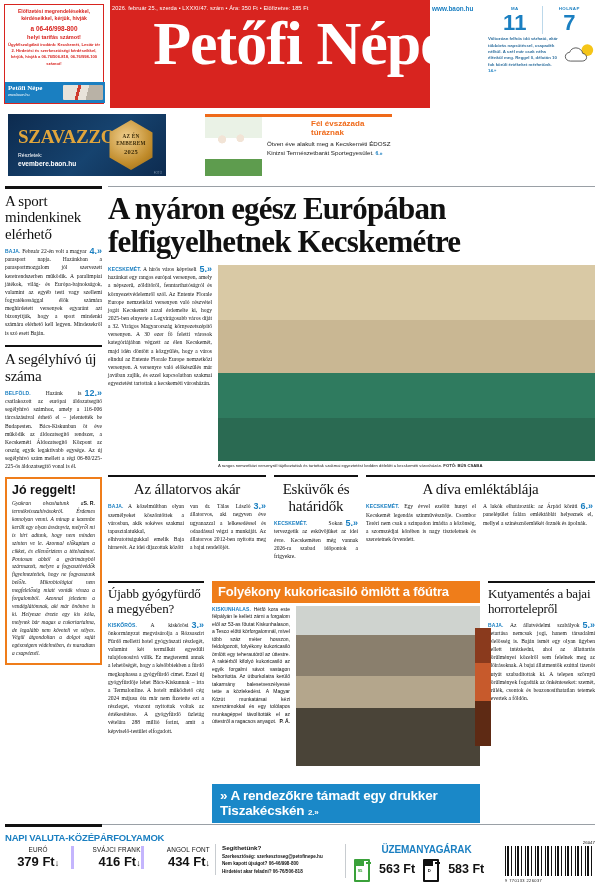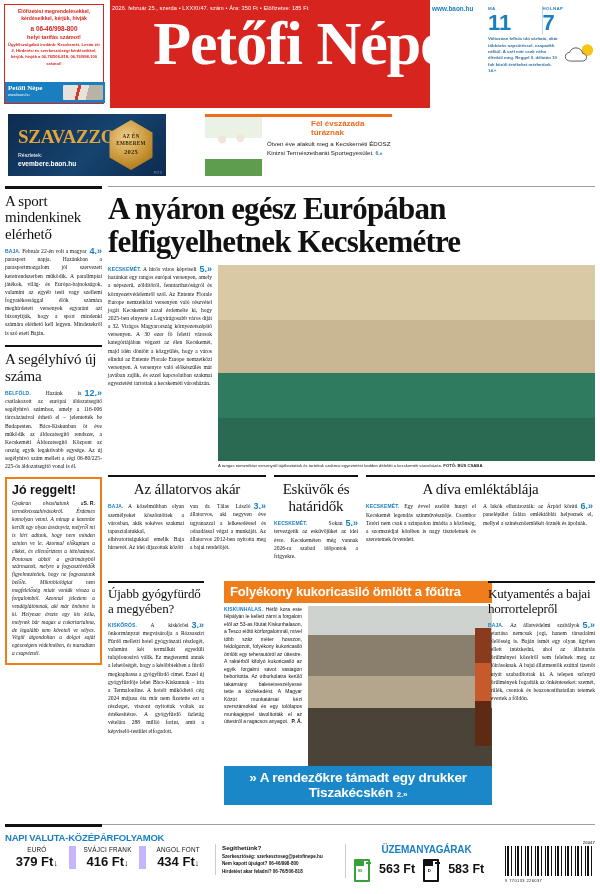--- a/index.html
+++ b/index.html
@@ -34,21 +34,21 @@
     font-size:5.6px;color:#fff;letter-spacing:.1px;white-space:nowrap;}
   .mast-url{position:absolute;left:432px;top:5px;font-family:"Liberation Sans",sans-serif;
     font-weight:bold;font-size:6.4px;color:#1a7fc1;}
   .mast-title{position:absolute;left:0;top:12px;width:600px;text-align:center;
     font-family:"Liberation Serif",serif;font-weight:bold;font-size:62px;color:#fff;
     letter-spacing:-1px;line-height:1;}
 
   
   .wx{position:absolute;left:488px;top:6px;width:108px;}
   .wx-cols{display:flex;}
-  .wx-col{flex:1;}
+  .wx-col{flex:1;text-align:center;}
   .wx-col.sep{border-left:1px solid #bcd8ea;}
   .wx-lbl{font-family:"Liberation Sans",sans-serif;font-weight:bold;font-size:4.4px;color:#1a7fc1;letter-spacing:.4px;}
   .wx-num{font-family:"Liberation Sans",sans-serif;font-weight:bold;font-size:22px;color:#1a7fc1;line-height:1.05;}
   .wx-text{position:relative;margin-top:2px;font-family:"Liberation Sans",sans-serif;
     font-weight:bold;font-size:4.3px;color:#2e6f9e;line-height:1.5;width:72px;}
   .wx-text b{color:#1a7fc1;}
   .wx-icon{position:absolute;right:-1px;top:36px;width:34px;height:22px;}
 
   
   .strip{position:absolute;left:0;top:110px;width:600px;height:70px;}
@@ -133,21 +133,21 @@
   .blue-strip .pg{font-size:8px;}
 
   
   .footer{position:absolute;left:0;top:824px;width:484px;height:70px;background:#fff;}
   .foot-rule{position:absolute;left:5px;top:0;width:97px;height:2.5px;background:#111;}
   .foot-rule2{position:absolute;left:5px;top:0;width:590px;height:1px;background:#9aa0a6;}
   .fx-title{position:absolute;left:5px;top:8px;font-family:"Liberation Sans",sans-serif;
     font-weight:bold;font-size:9.5px;color:#1a7fc1;letter-spacing:-.2px;}
   .fx-wrap{position:absolute;left:5px;top:22px;width:205px;display:flex;}
   .fx-cell{flex:1;text-align:center;}
-  .fx-cell + .fx-cell{border-left:7px solid #c4b5fd;}
+  .fx-cell + .fx-cell{border-left:3px solid #c4b5fd;text-align:right;}
   .fx-name{font-family:"Liberation Sans",sans-serif;font-size:6.4px;color:#111;letter-spacing:.2px;}
   .fx-val{font-family:"Liberation Sans",sans-serif;font-weight:bold;font-size:13px;color:#111;margin-top:1px;}
   .fx-val i{font-style:normal;font-weight:normal;font-size:9px;}
   .help{position:absolute;left:215px;top:20px;width:105px;border-left:1px solid #c8ccd0;padding-left:6px;}
   .help h4{margin:0 0 2px;font-family:"Liberation Sans",sans-serif;font-size:6.2px;color:#111;}
   .help div{font-family:"Liberation Sans",sans-serif;font-weight:bold;font-size:4.6px;color:#1a7fc1;line-height:1.6;}
   .help div span{color:#111;font-weight:bold;}
   .fuel{position:absolute;left:345px;top:20px;width:145px;border-left:1px solid #c8ccd0;padding-left:8px;}
   .fuel h4{margin:0 0 4px;font-family:"Liberation Sans",sans-serif;font-weight:bold;font-size:10px;color:#1a7fc1;letter-spacing:-.2px;text-align:center;}
   .fuel-row{display:flex;align-items:center;gap:8px;}
@@ -338,31 +338,31 @@
         <div style="position:absolute;left:0;top:0;width:96px;">
           <div class="rule-thick"></div>
           <h2 class="art sm">Újabb gyógyfürdő a megyében?</h2>
           <div class="body">
             <span class="more">3.»</span>
             <span class="loc">KISKŐRÖS.</span>
             <span>A kiskőrösi önkormányzat megvásárolja a Rózsaszírt Fürdő melletti hotel gyógyászati részlegét, valamint két termálkút egyedüli tulajdonosává válik. Ez megteremti annak a lehetőségét, hogy a későbbiekben a fürdő megkaphassa a gyógyfürdő címet. Ezzel új gyógyfürdője lehet Bács-Kiskunnak – írta a Termalonline. A hotelt működtető cég 2024 májusa óta már nem fizetette ezt a részleget, viszont nyitottak voltak az értékesítésre. A gyógyfürdő üzletág vételára 288 millió forint, amit a képviselő-testület elfogadott.</span>
           </div>
         </div>
 
-        <div style="position:absolute;left:116px;top:0;width:268px;">
+        <div style="position:absolute;left:104px;top:0;width:268px;">
           <div class="orange-head">Folyékony kukoricasiló ömlött a főútra</div>
           <div style="position:relative;margin-top:3px;height:160px;">
             <div class="body" style="position:absolute;left:0;top:0;width:78px;font-family:'Liberation Sans',sans-serif;font-size:5px;line-height:1.5;">
               <span class="loc">KISKUNHALAS.</span>
               <span>Hétfő kora este félpályán le kellett zárni a forgalom elől az 53-as főutat Kiskunhalason, a Tesco előtti körforgalomnál, mivel több száz méter hosszon, feldolgozott, folyékony kukoricasiló ömlött egy teherautóról az úttestre. A raktérből kifolyó kukoricasiló az egyik forgalmi sávot vastagon beborította. Az útburkolatra kerülő takarmány balesetveszélyessé tette a közlekedést. A Magyar Közút munkatársai kézi szerszámokkal és egy tolólapos munkagéppel távolították el az úttestről a ragacsos anyagot.</span>
               <b style="float:right;">P. Á.</b>
             </div>
             <div style="position:absolute;left:84px;top:0;width:184px;height:160px;background:linear-gradient(#cfd3cf 0 18%,#8a7f6d 18% 44%,#b4a68c 44% 64%,#4a4438 64% 100%);"></div>
           </div>
-          <div class="blue-strip" style="margin-top:0;text-align:center;">
+          <div class="blue-strip" style="margin-top:18px;">
             <span>»</span>
             <span>A rendezőkre támadt egy drukker Tiszakécskén</span>
             <span class="pg">2.»</span>
           </div>
         </div>
 
         <div style="position:absolute;left:380px;top:0;width:107px;">
           <div class="rule-thick"></div>
           <h2 class="art sm">Kutyamentés a bajai horrortelepről</h2>
           <div class="body">

